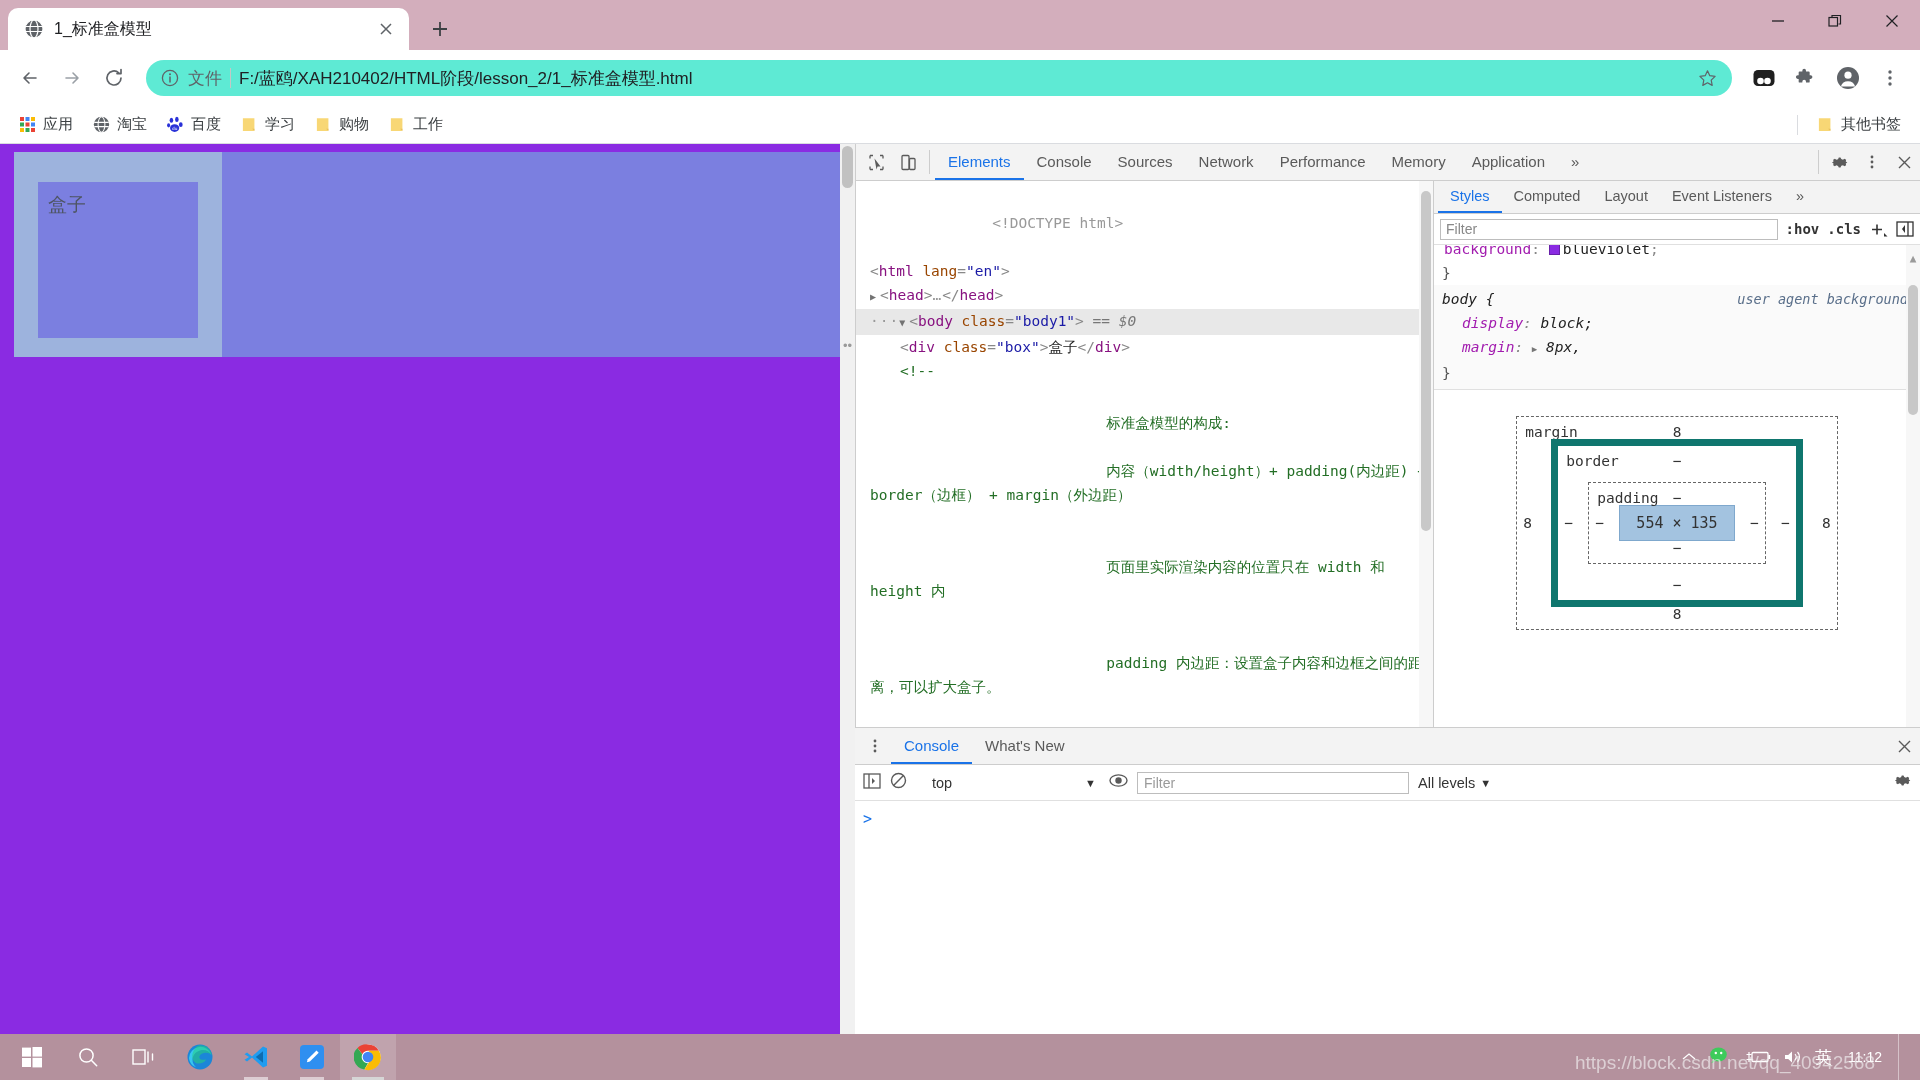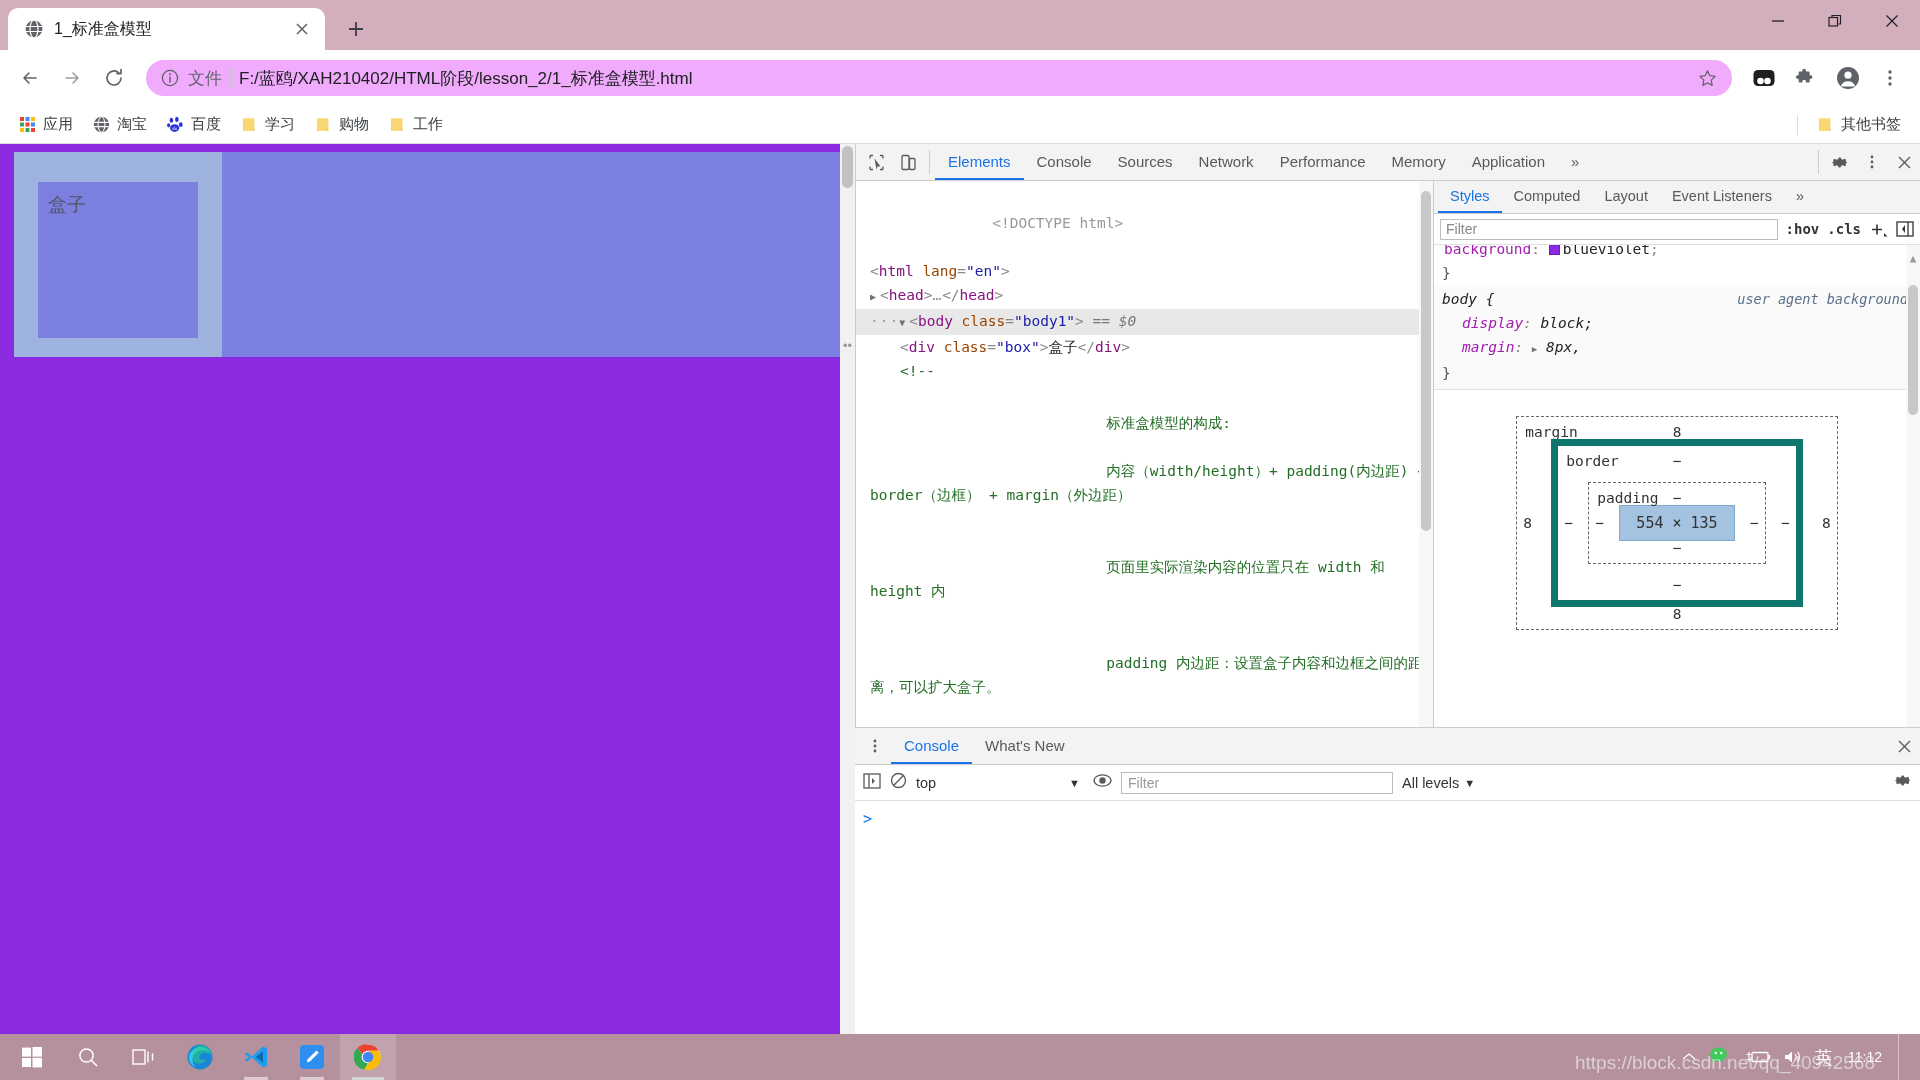--- a/index.html
+++ b/index.html
@@ -11,21 +11,21 @@
   }
 
   
   #app { position: relative; width: 1920px; height: 1080px; }
 
   .tabstrip {
     position: relative; height: 50px; background: #d3aebc;
     display: flex; align-items: flex-end;
   }
   .tab {
-    position: relative; height: 42px; width: 317px; background: #ffffff;
+    position: relative; height: 42px; width: 401px; background: #ffffff;
     border-radius: 10px 10px 0 0; display: flex; align-items: center;
     padding: 0 10px 0 16px; gap: 10px; margin-left: 8px;
   }
   .tab-favicon { width: 20px; height: 20px; flex: none; }
   .tab-title {
     flex: 1 1 auto; font-size: 16px; color: #202124; white-space: nowrap;
     overflow: hidden; text-overflow: ellipsis;
   }
   .tab-close {
     width: 26px; height: 26px; flex: none; display: flex;
@@ -47,21 +47,21 @@
   
   .toolbar {
     height: 56px; background: #ffffff; display: flex; align-items: center;
     padding: 0 10px; gap: 2px;
   }
   .tb-btn {
     width: 40px; height: 40px; display: flex; align-items: center;
     justify-content: center; border-radius: 50%; flex: none;
   }
   .omnibox {
-    flex: 1 1 auto; height: 36px; background: #f0abfc; border-radius: 18px;
+    flex: 1 1 auto; height: 36px; background: #5eead4; border-radius: 18px;
     display: flex; align-items: center; padding: 0 8px 0 14px;
     margin: 0 10px; gap: 8px; min-width: 0;
   }
   .omni-info { width: 20px; height: 20px; flex: none; }
   .omni-scheme { font-size: 17px; color: #5f6368; white-space: nowrap; }
   .omni-sep { width: 1px; height: 20px; background: #c4c7c5; flex: none; }
   .omni-url {
     font-size: 17px; color: #202124; white-space: nowrap; overflow: hidden;
     text-overflow: ellipsis; flex: 1 1 auto;
   }
@@ -303,20 +303,21 @@
     padding-left: 4px;
   }
   .drawer-toolbar {
     height: 36px; flex: none; display: flex; align-items: center; gap: 9px;
     padding: 0 8px; border-bottom: 1px solid #e0e0e0;
   }
   .ctx-select {
     display: flex; align-items: center; gap: 6px; font-size: 14.5px;
     color: #333; min-width: 168px; justify-content: space-between;
     padding-right: 4px;
+    margin-left: 16px;
   }
   .console-filter {
     width: 272px; height: 22px; border: 1px solid #bdbdbd; background: #fff;
     font-size: 14px; color: #9a9a9a; padding: 0 6px; line-height: 20px;
     flex: none;
   }
   .levels {
     display: flex; align-items: center; gap: 5px; font-size: 14.5px;
     color: #333;
   }

